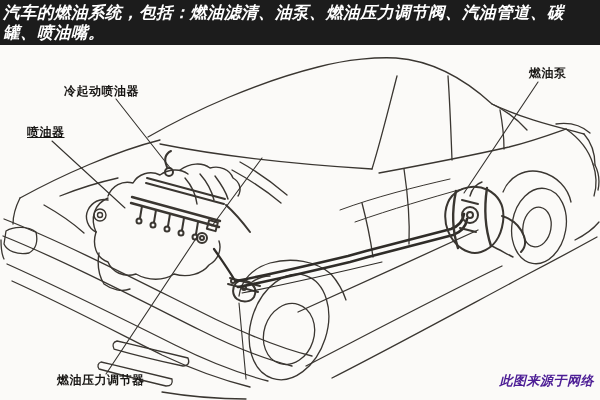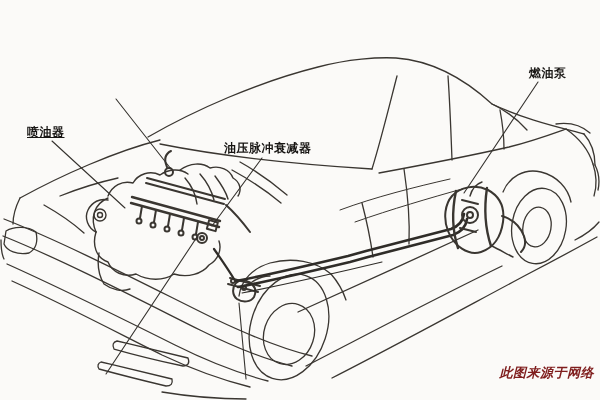--- a/index.html
+++ b/index.html
@@ -27,30 +27,33 @@
     font-size:12px;letter-spacing:0.5px;white-space:nowrap;
   }
   .lbl-cold{left:64px;top:83px;}
   .lbl-injector{left:27px;top:124px;text-decoration:underline;}
   .lbl-damper{left:224px;top:140px;}
   .lbl-pump{left:529px;top:65px;}
   .lbl-regulator{left:57px;top:372px;}
   .lbl-filter{left:196px;top:378px;}
   
   .watermark{
-    position:absolute;right:6px;bottom:18px;z-index:2;
-    font-size:13px;font-weight:bold;font-style:italic;color:#7f1d1d;
+    position:absolute;right:6px;bottom:10px;z-index:2;
+    font-size:13px;font-weight:bold;font-style:italic;color:#4c1d95;
     letter-spacing:0.5px;
   }
 </style>
 </head>
 <body>
 
 <div class="stage">
 
+  <div class="header-bar">
+    <div class="title">汽车的燃油系统，包括：燃油滤清、油泵、燃油压力调节阀、汽油管道、碳罐、喷油嘴。</div>
+  </div>
 
   <svg class="drawing" width="600" height="400" viewBox="0 0 600 400" fill="none" stroke="#3a3631" stroke-width="1.3" stroke-linecap="round" stroke-linejoin="round">
 
     <g>
 
       <path d="M148,137 C195,110 258,82 318,67 C348,59 378,57 396,58 C436,61 468,82 492,104 C526,120 558,127 584,134"></path>
 
       <path d="M160,144 C225,157 308,165 372,169"></path>
 
       <path d="M372,169 C381,140 389,107 397,76"></path>
@@ -195,18 +198,19 @@
     <g stroke="#35322e" stroke-width="1.1">
       <path d="M116,99 L171,169"></path>
       <path d="M52,141 L125,208"></path>
       <path d="M262,158 L212,226"></path>
       <path d="M538,82 L464,193"></path>
       <path d="M106,374 L197,237"></path>
       <path d="M246,379 L239,303"></path>
     </g>
   </svg>
 
+  <div class="lbl lbl-cold">冷起动喷油器</div>
   <div class="lbl lbl-injector">喷油器</div>
-  <div class="lbl lbl-damper">油压脉冲衰减器</div>
   <div class="lbl lbl-pump">燃油泵</div>
+  <div class="lbl lbl-regulator">燃油压力调节器</div>
 
   <div class="watermark">此图来源于网络</div>
 </div>
 
 </body></html>

